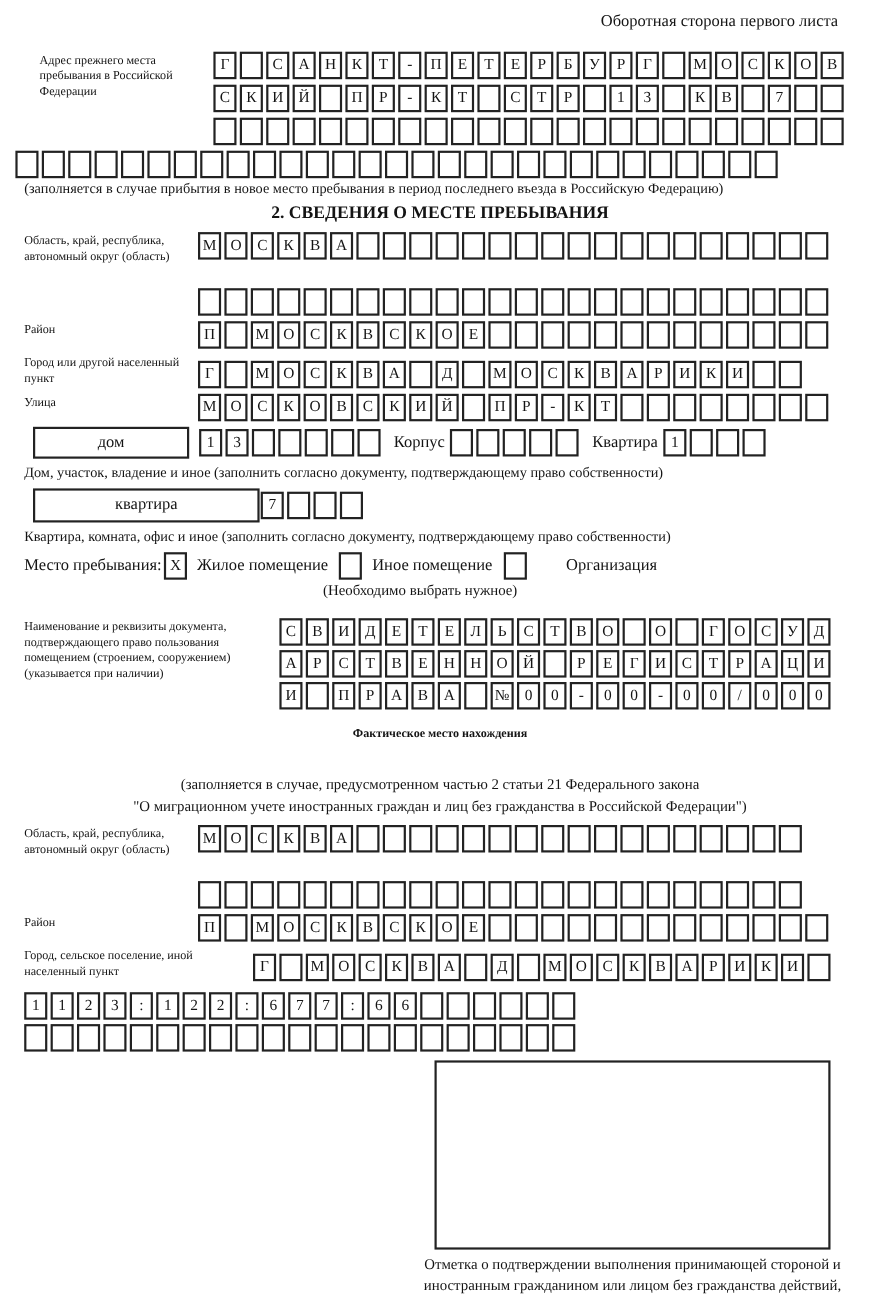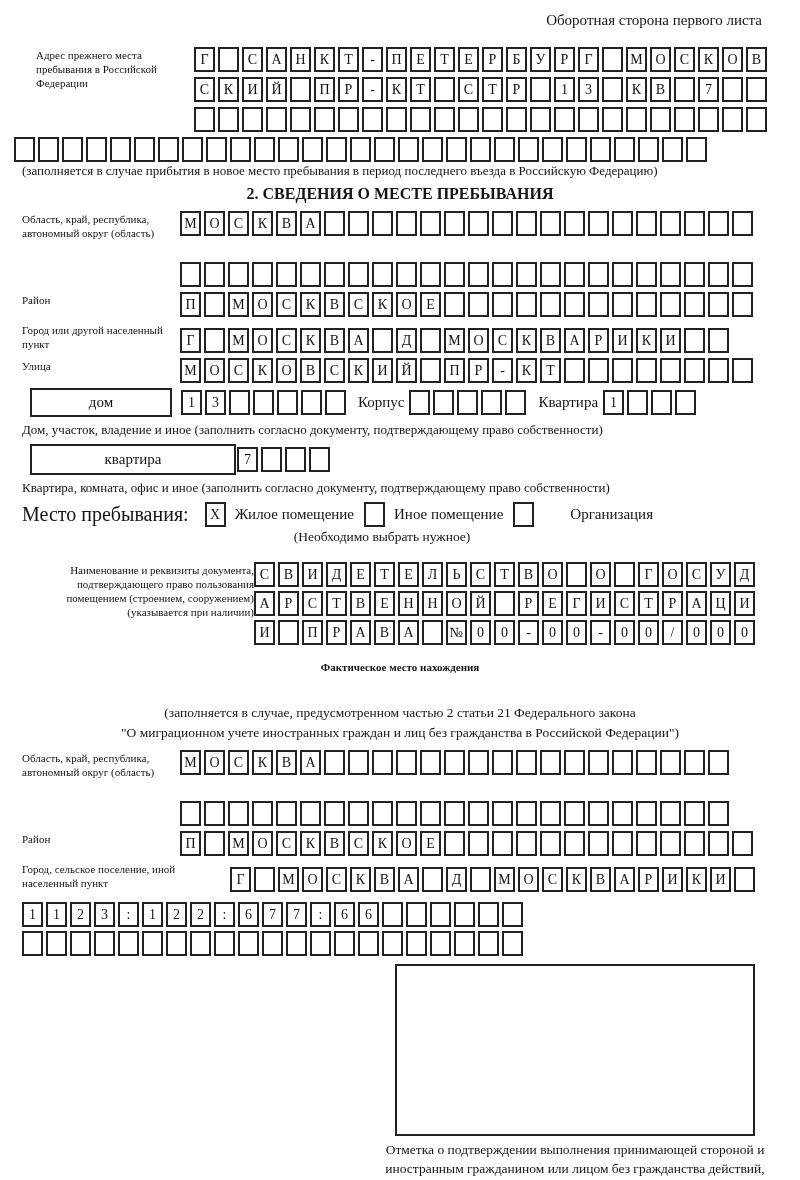--- a/index.html
+++ b/index.html
@@ -10,21 +10,21 @@
   }
   .page { padding:12px 22px 0 22px; }
 
   .hdr-note { text-align:right; font-size:15px; padding-right:16px; margin-bottom:18px; }
 
   .frow { display:flex; align-items:flex-start; margin-bottom:5px; }
   .flabel { flex:none; font-size:11px; line-height:1.26; padding-top:2px; }
   .flabel.pl { padding-left:14px; }
   .w158 { width:158px; }
   .w208 { width:208px; }
-  .w232 { width:232px;text-align:right; }
+  .w232 { width:232px; }
   .rows-col { display:flex; flex-direction:column; }
   .rows-col .boxrow + .boxrow { margin-top:26px; }
 
   .boxrow { display:flex; gap:3px; flex:none; }
   .cell {
     box-sizing:border-box; flex:none;
     width:21px; height:25px;
     border:2px solid #222;
     display:flex; align-items:center; justify-content:center;
     font-size:14px; line-height:1;
@@ -43,21 +43,21 @@
     box-sizing:border-box; border:2px solid #222; height:29px;
     display:flex; align-items:center; justify-content:center;
     font-size:15px; flex:none;
   }
   .house-row { align-items:center; }
   .house-row .inlbl { font-size:15px; flex:none; margin:0 5px 0 12px; }
   .dom-box { width:142px; margin-left:8px; margin-right:9px; }
   .kv-box  { width:206px; margin-left:8px; margin-right:1px; height:31px; }
 
   .stay-row { display:flex; align-items:center; margin:3px 0 2px 0; }
-  .stay-row .slabel { font-size:20px; margin-right:16px;font-family:Liberation Serif, serif; }
+  .stay-row .slabel { font-size:15px; margin-right:2px;font-family:Liberation Serif, serif; }
   .stay-row .olabel { font-size:15px; margin:0 10px 0 9px; }
   .stay-row .olabel.last { margin-left:36px; }
   .stay-note { font-size:13.5px; text-align:center; width:420px; margin-left:150px; margin-bottom:17px; }
 
   .doc-row { margin-top:8px; }
   .doc-rows { display:flex; flex-direction:column; gap:4px; }
 
   .stamp-box {
     box-sizing:border-box; border:2px solid #222;
     width:360px; height:172px;

